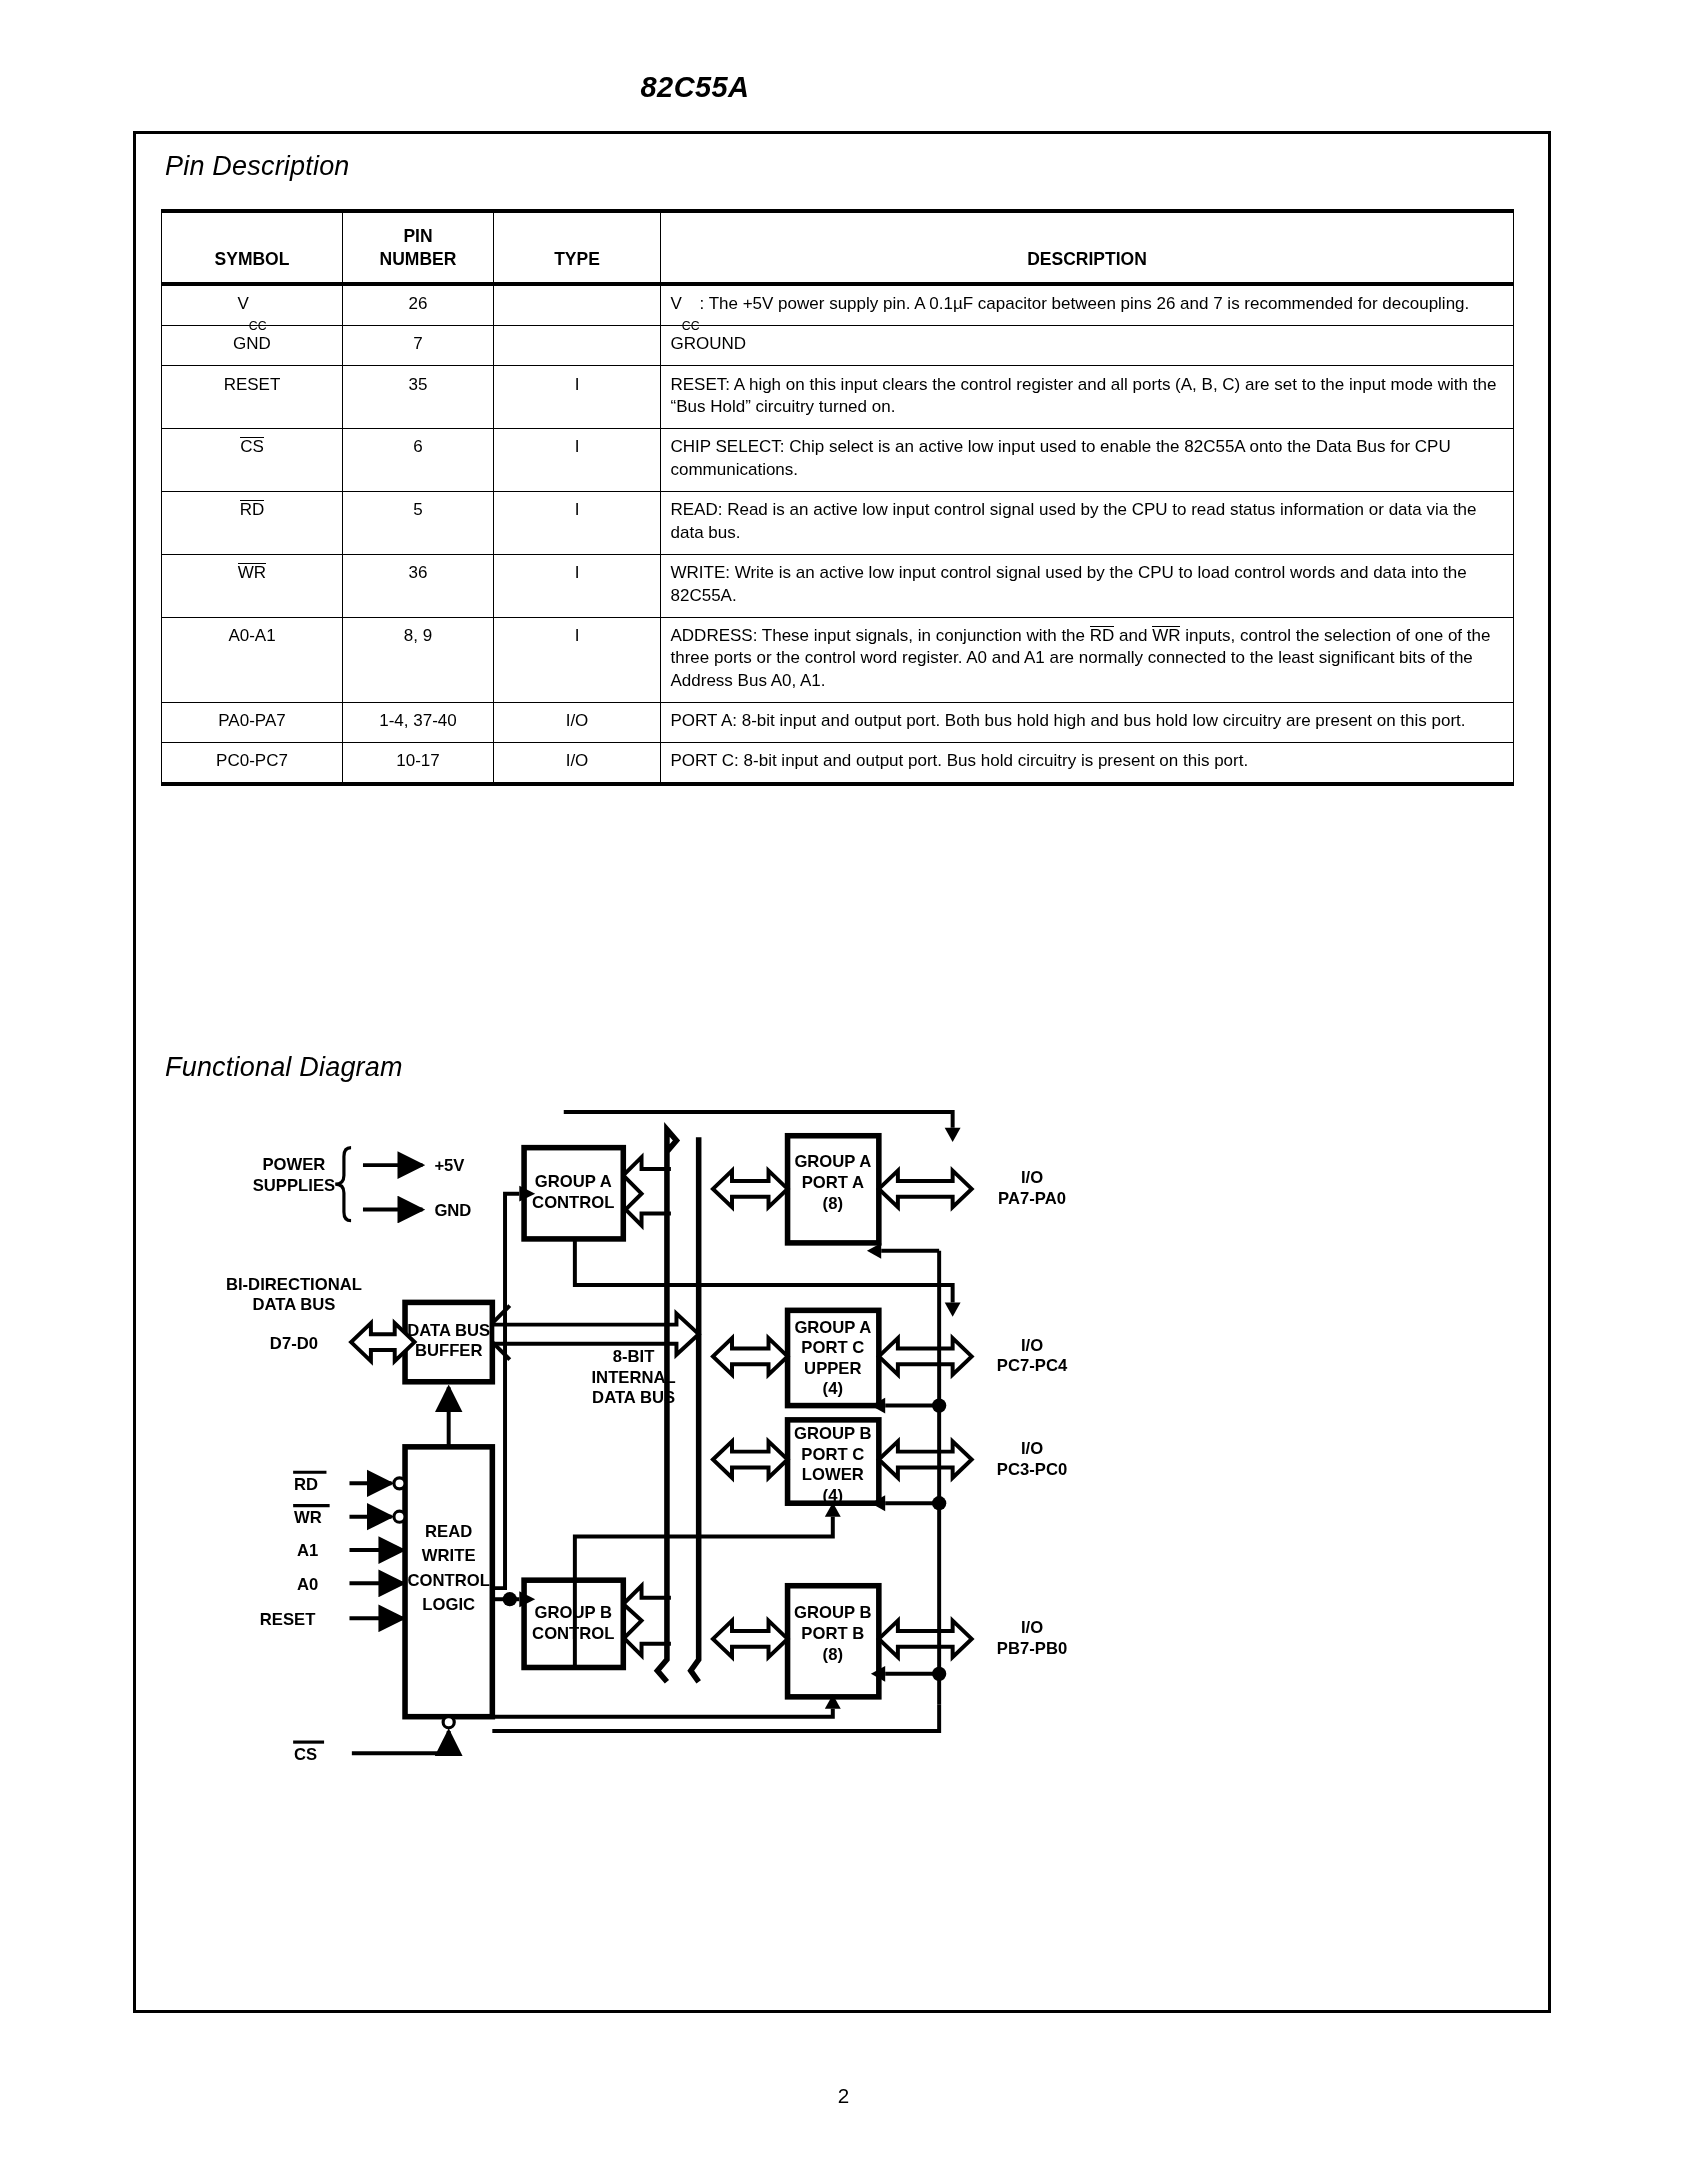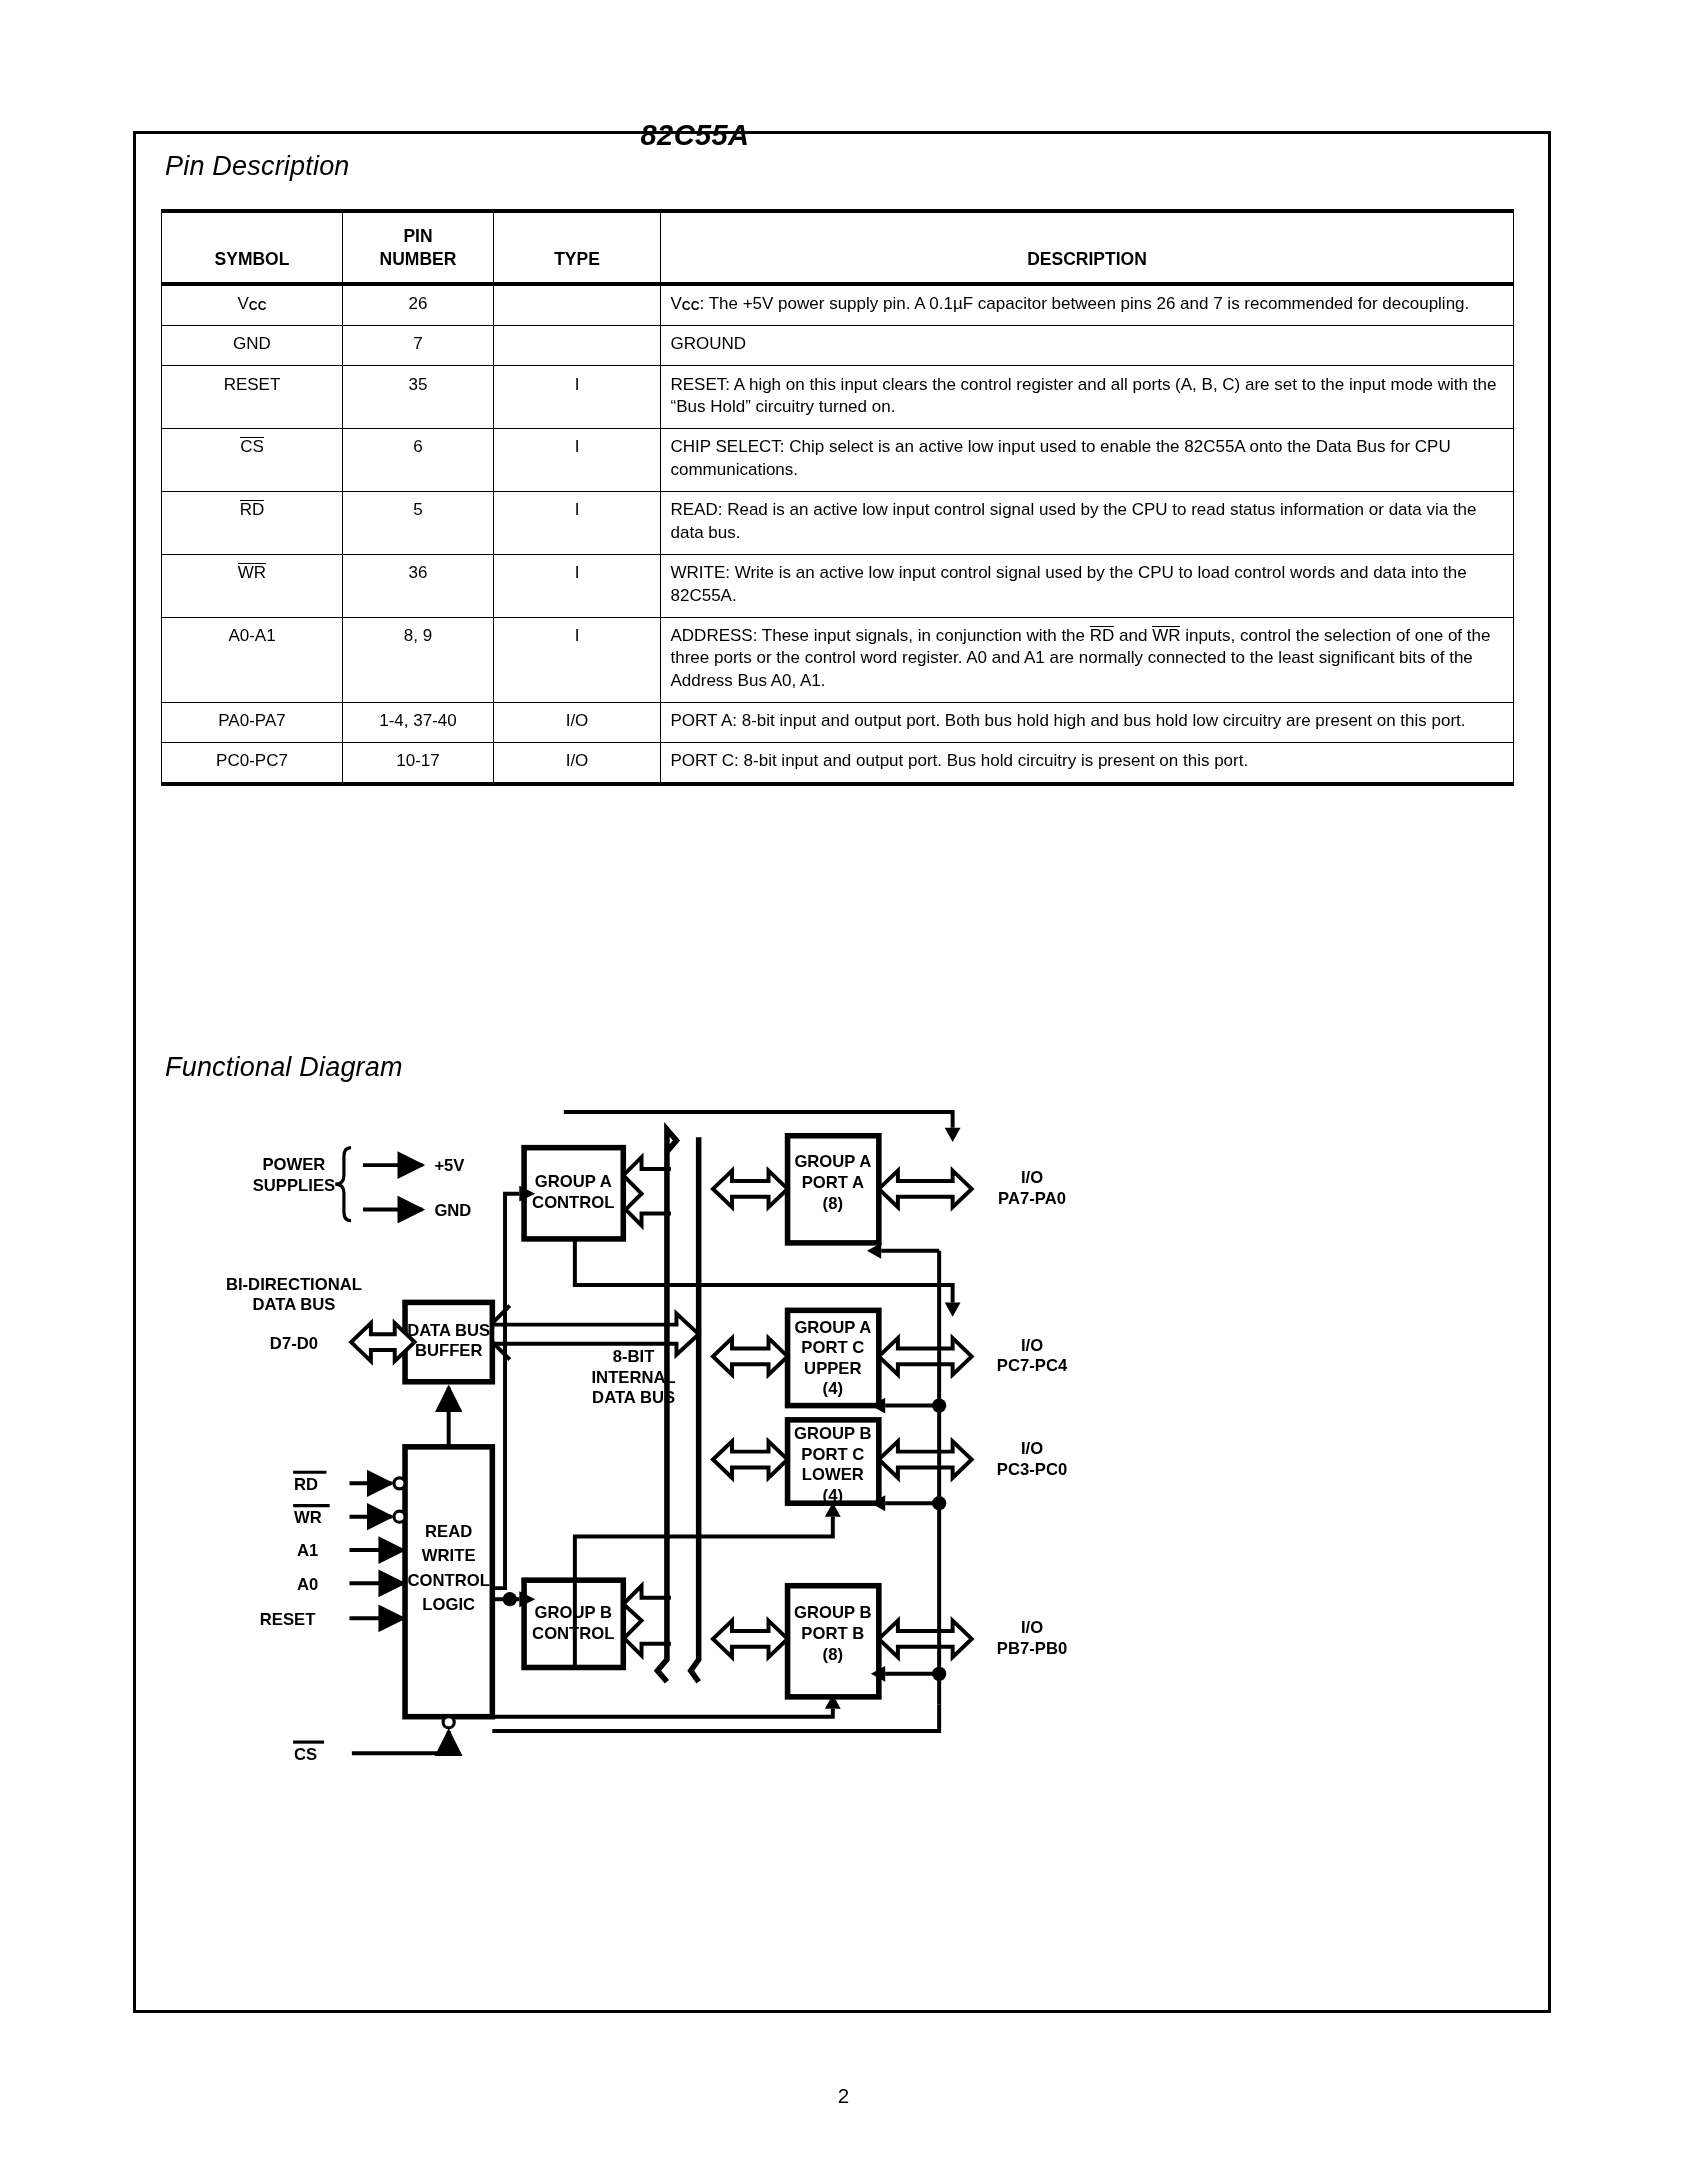--- a/index.html
+++ b/index.html
@@ -14,21 +14,20 @@
     overflow: hidden;
   }
   .page-header {
     position: absolute;
     top: 71px; left: 0; width: 1390px;
     text-align: center;
     font-size: 29px;
     font-weight: bold;
     font-style: italic;
     letter-spacing: 0.4px;
-    margin-top: 48px;
   }
   .page-frame {
     position: absolute;
     left: 133px; top: 131px;
     width: 1418px; height: 1882px;
     border: 3.2px solid #000;
     box-sizing: border-box;
   }
   .page-number {
     position: absolute;
@@ -71,21 +70,21 @@
     padding-bottom: 10.3px;
     font-size: 17.5px;
   }
   table.pin-table tbody tr:last-child td { border-bottom: 4px solid #000; }
   .col-sym   { width: 181px; }
   .col-pin   { width: 151px; }
   .col-type  { width: 167px; }
   .col-desc  { width: 853px; }
   td.c-sym, td.c-pin, td.c-type { text-align: center; }
   .hdr2 { display:block; }
-  sub.sub { font-size: 0.72em; vertical-align: baseline; position: relative; top: 1px; font-weight: bold; }
+  sub.sub { font-size: 0.72em; vertical-align: baseline; position: relative; top: 21px; }
   .ovl { border-top: 1.6px solid #000; padding-top: 0px; display:inline-block; line-height:1.05; }
 
   
   #diagram {
     position: absolute;
     left: 143px; top: 1104px;
     width: 1405px; height: 873px;
   }
   #diagram svg { display: block; }
 

